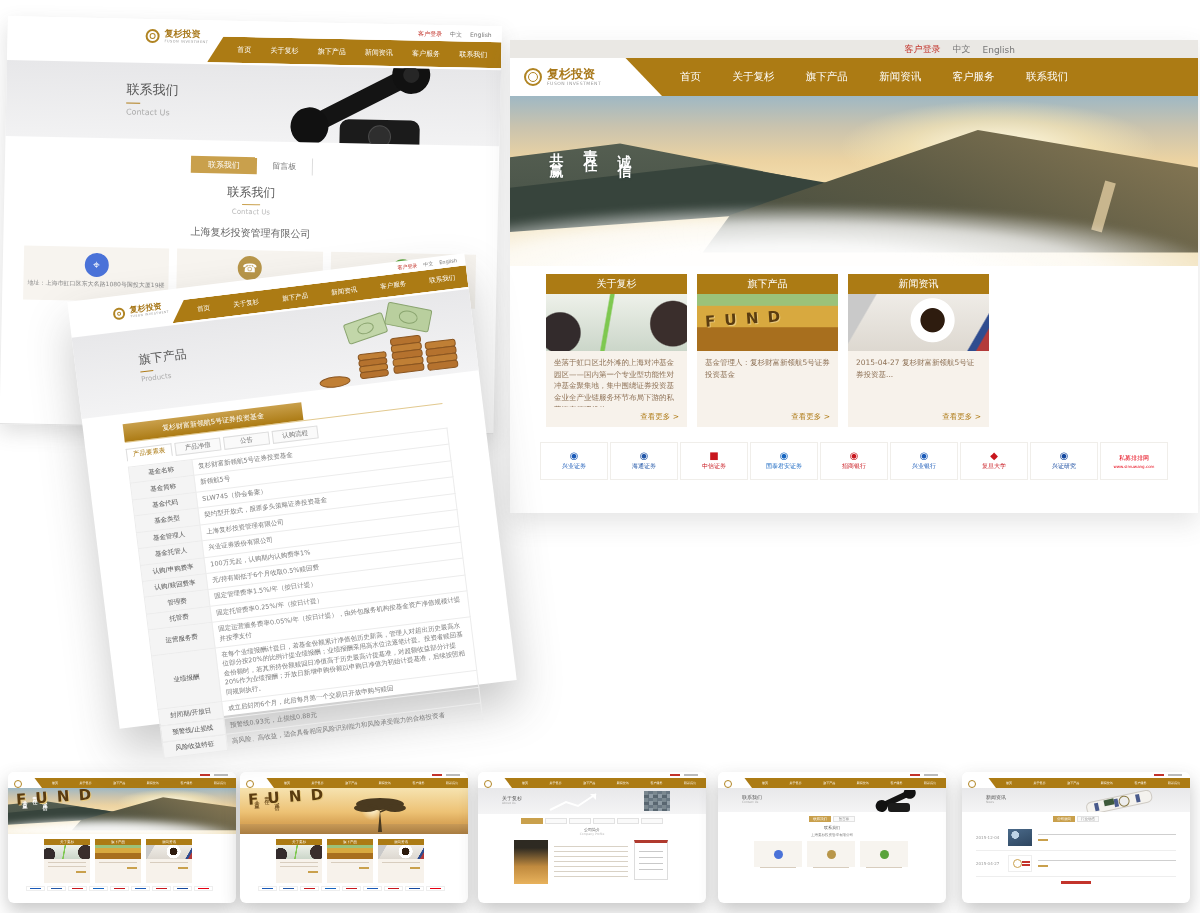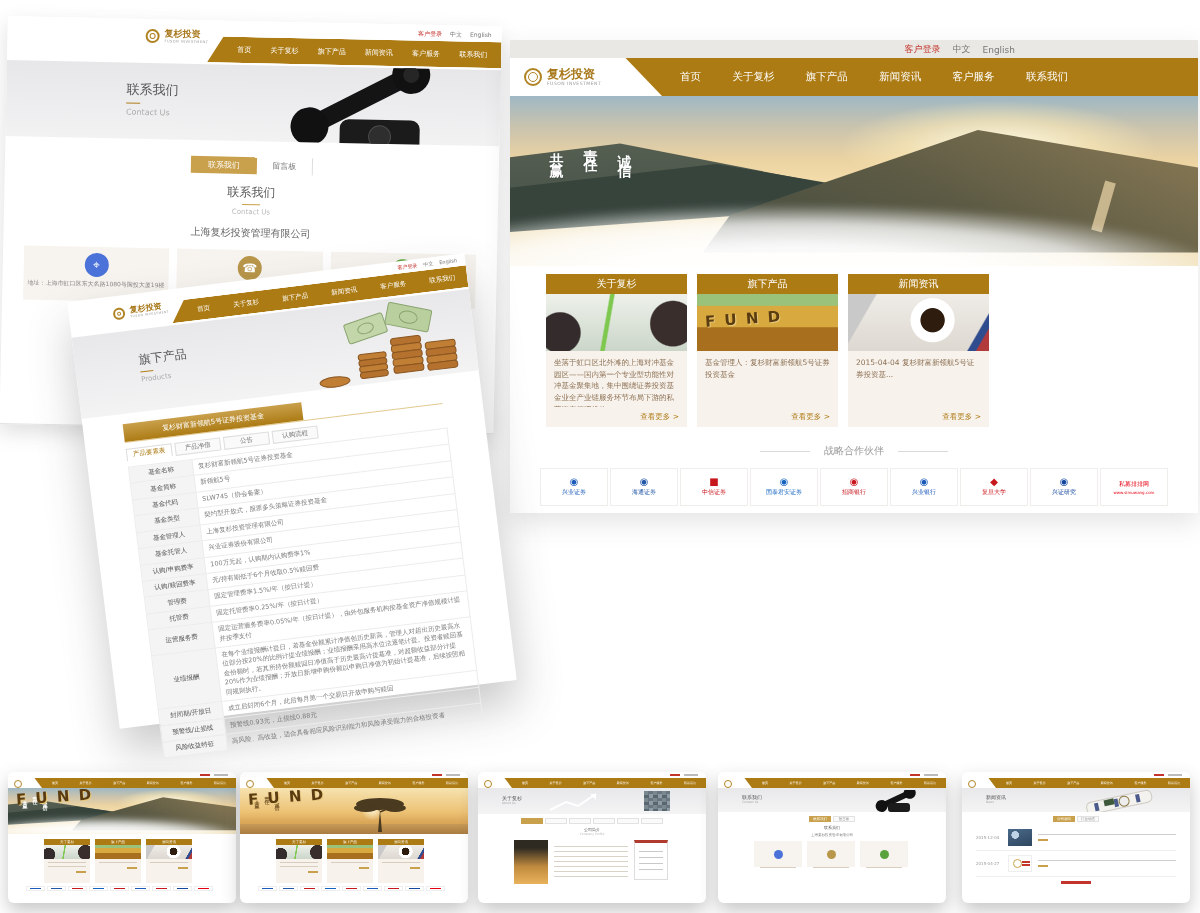--- a/index.html
+++ b/index.html
@@ -342,28 +342,25 @@
         <div class="m-card-img img-fund"></div>
         <div class="m-card-body">
           <div class="m-card-text">基金管理人：复杉财富新领航5号证券投资基金</div>
           <div class="m-card-more">查看更多 &gt;</div>
         </div>
       </div>
         <div class="m-card">
         <div class="m-card-title">新闻资讯</div>
         <div class="m-card-img img-coffee"></div>
         <div class="m-card-body">
-          <div class="m-card-text">2015-04-04  复杉财富新领航5号证券投资基...</div>
+          <div class="m-card-text">2015-04-27  复杉财富新领航5号证券投资基...</div>
           <div class="m-card-more">查看更多 &gt;</div>
         </div>
       </div>
       </div>
-    <div class="m-partners-title">
-      <em>战略合作伙伴</em>
-    </div>
     <div class="m-partners">
         <div class="p-chip">
         <span class="p-mark" style="color: rgb(26, 90, 184);">◉</span>
         <span class="p-name" style="color: rgb(26, 90, 184);">兴业证券</span>
         <span class="p-sub"></span>
       </div>
         <div class="p-chip">
         <span class="p-mark" style="color: rgb(34, 87, 168);">◉</span>
         <span class="p-name" style="color: rgb(34, 87, 168);">海通证券</span>
         <span class="p-sub"></span>

